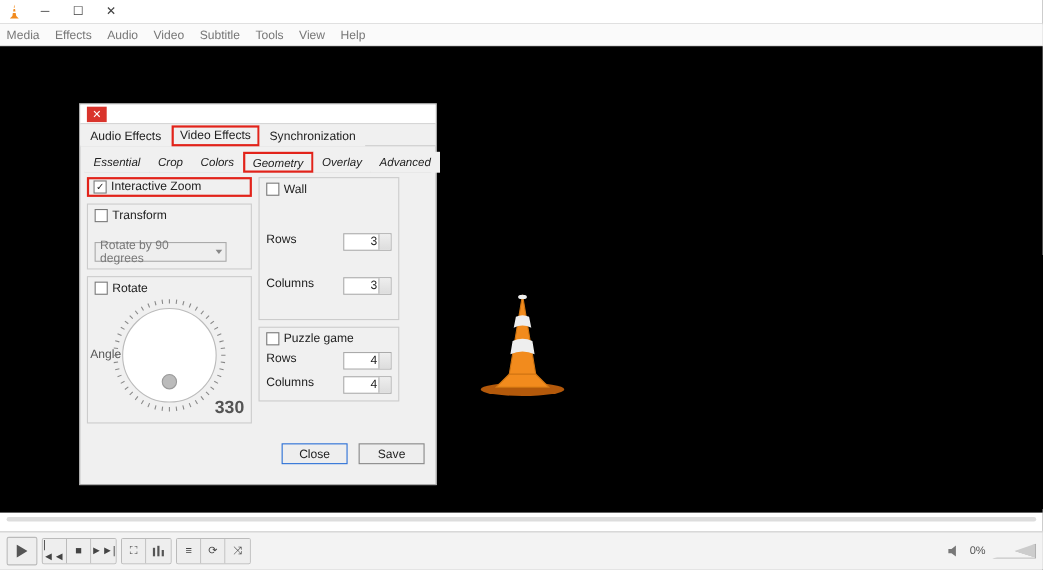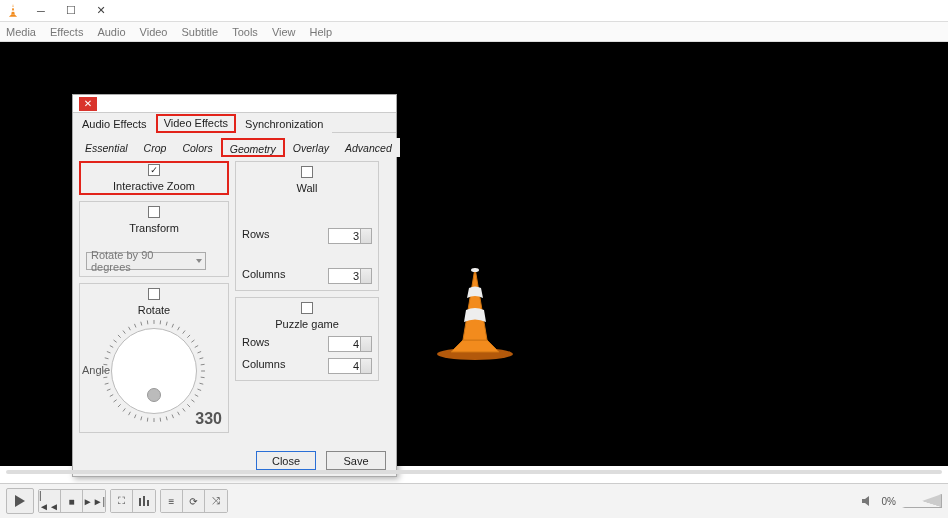--- a/index.html
+++ b/index.html
@@ -32,37 +32,37 @@
 .tab { padding: 3px 8px; border: 1px solid transparent; border-bottom:none; cursor:pointer; position:relative; top:1px; background:#f0f0f0;}
 .tab.sel { background:#f0f0f0; border-color:#ccc; border-bottom:1px solid #f0f0f0;}
 .hlred { border:2px solid #e2231a !important; padding:1px 6px;}
 
 .tabs2 { display:flex; height: 20px; background:#f0f0f0; border-bottom: 1px solid #ccc; margin:4px 4px 0 4px;}
 .tabs2 .tab { font-size: 10.5px; padding:3px 7px;font-style:italic;}
 
 .panel-body { display:flex; gap:6px; padding:4px 6px 10px 6px; }
 .col { display:flex; flex-direction:column; gap:6px; }
 .colL { width: 150px; }
-.colR { width: 144px; }
+.colR { width: 128px; }
 
 .group { border:1px solid #ccc; padding:4px 6px 6px 6px; background:#f0f0f0;}
-.chk { display:flex; align-items:center; gap:4px; font-size:11px;flex-direction:column; }
+.chk { display:flex; align-items:center; gap:4px; font-size:11px; }
 .chkbox { width:12px; height:12px; border:1px solid #777; background:#fff; display:flex; align-items:center; justify-content:center; font-size:10px; color:#222;}
 .chkbox.checked::after { content:"✓"; font-size:9px; }
 .row-item { display:flex; align-items:flex-start; justify-content:space-between; margin-top:6px; font-size:11px;}
 .spinner { width:44px; height:16px; border:1px solid #aaa; background:#fff; display:flex; align-items:center; justify-content:flex-end; padding:0 12px 0 2px; position:relative;}
 .spinner::after{content:"";position:absolute;right:0;top:0;bottom:0;width:10px;border-left:1px solid #aaa;background:linear-gradient(#eee,#ddd);}
 .spinner .sv { font-size:11px;}
 .spinner .arrows{position:absolute;right:1px;top:0;bottom:0;width:8px;display:flex;flex-direction:column;justify-content:center;align-items:center;}
 .spinner .ar{font-size:5px;line-height:5px;color:#555;}
 
 .dropdown { width:120px; height:18px; border:1px solid #aaa; background:#eee; display:flex; align-items:center; justify-content:space-between; padding:0 14px 0 4px; font-size:11px; color:#777; position:relative;}
 .dropdown::after{content:"";position:absolute;right:3px;top:6px;border-left:3px solid transparent;border-right:3px solid transparent;border-top:4px solid #888;}
 
-.dlg-buttons { display:flex; justify-content:flex-end; gap:10px; padding:8px 10px 6px; }
+.dlg-buttons { display:flex; justify-content:flex-end; gap:10px; padding:8px 10px 18px; }
 .btn { width:60px; height:19px; border:1px solid #888; background:#eee; font-size:11px; display:flex;align-items:center;justify-content:center; cursor:pointer;}
 .btn.primary { border:1.5px solid #2a6fd6; }
 
 
 .dial-wrap { position:relative; height:110px; display:flex; align-items:center; justify-content:center;text-align:right;}
 .dial { width:86px;height:86px;border-radius:50%;border:1px solid #bbb;background:#fff;position:relative;}
 .ticks{position:absolute;inset:-10px;}
 .dial .knob{width:14px;height:14px;border-radius:50%;background:#bbb;border:1px solid #999;position:absolute;left:50%;top:78%;transform:translate(-50%,-50%);}
 .angle-lbl{position:absolute;left:-4px;top:48px;font-size:11px;color:#555;}
 .deg-lbl{position:absolute;right:0;bottom:-2px;font-size:16px;color:#555;font-weight:bold;}

